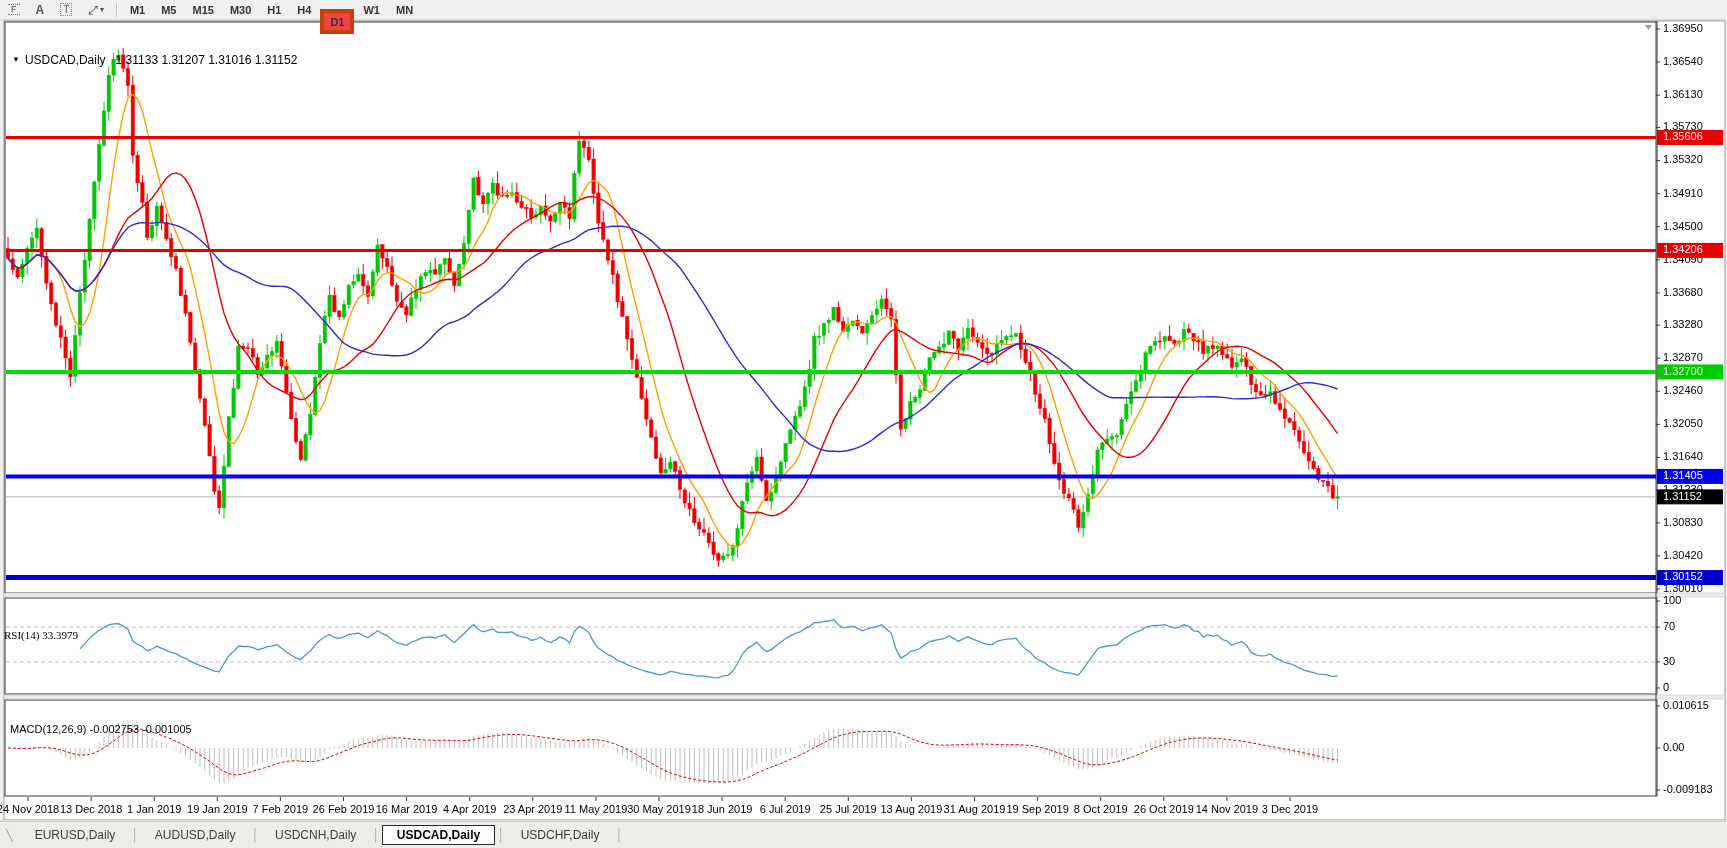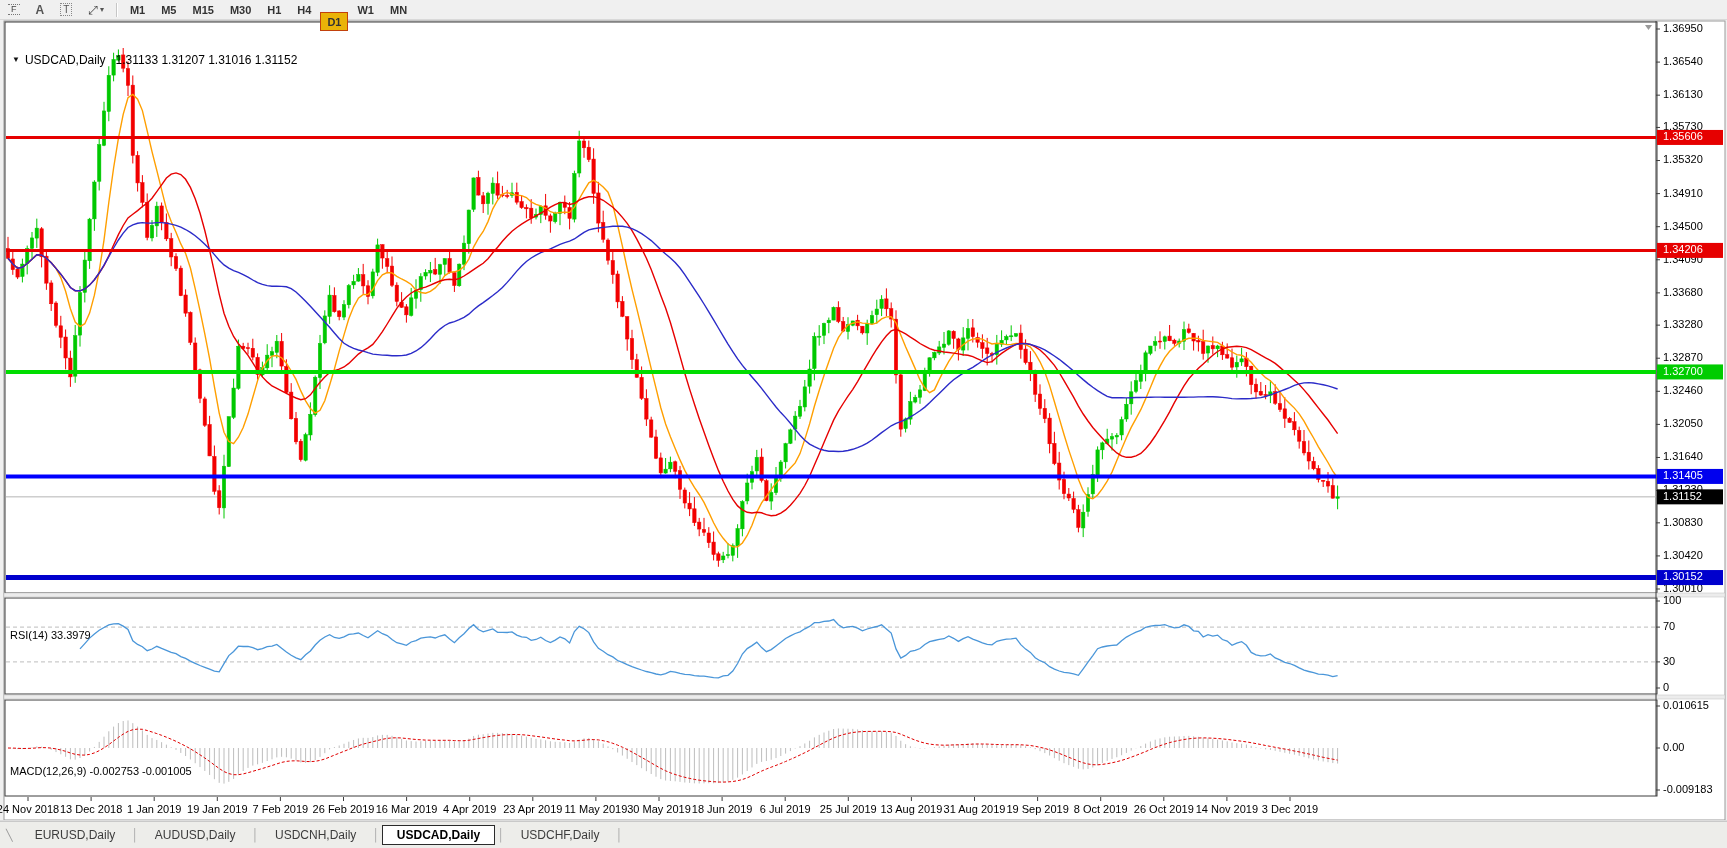--- a/index.html
+++ b/index.html
@@ -2,21 +2,21 @@
 <html><head>
 <meta charset="utf-8">
 <style>
   html,body{margin:0;padding:0;width:1727px;height:848px;overflow:hidden;
     background:#f0f0f0;font-family:"Liberation Sans",sans-serif;}
   #app{position:relative;width:1727px;height:848px;}
   
   .toolbar{position:absolute;top:0;left:0;width:100%;height:19px;background:#f0f0f0;
     border-bottom:1px solid #d9d9d9;display:flex;align-items:center;font-size:11px;color:#3a3a3a;z-index:10;}
   .tbtn{height:17px;display:flex;align-items:center;padding:0 6px;margin:0 1px;cursor:default;border:1px solid transparent;}
-  .tbtn.pressed{background:#eab308;border:1px solid #c2410c;margin-top:24px;}
+  .tbtn.pressed{background:#ef4444;border:4px solid #c2410c;margin-top:24px;}
   .tf{font-weight:700;color:#333;}
   .sep{width:1px;height:14px;background:#c6c6c6;margin:0 4px;border-right:1px solid #fff;}
   .fibbox{font-size:9px;color:#444;border-top:1px dotted #777;border-bottom:1px dotted #777;padding:0 3px;line-height:9px;}
   .abox{font-size:12px;color:#555;font-weight:bold;}
   .tbox{font-size:10px;color:#555;border:1px dotted #888;padding:0 2px;line-height:11px;}
   .arrbox{font-size:12px;color:#444;}
   .caret{font-size:8px;color:#555;margin-left:2px;}
   
   .ov{position:absolute;font-size:11px;color:#000;z-index:5;white-space:pre;margin-top:28px;}
   #chart-title{top:25px;left:12px;font-size:12px;}
@@ -1033,22 +1033,22 @@
         <line x1="1163.8" y1="797" x2="1163.8" y2="801" stroke="#3c3c3c"></line>
         <text x="1163.8" y="813" text-anchor="middle">26 Oct 2019</text>
         <line x1="1226.9" y1="797" x2="1226.9" y2="801" stroke="#3c3c3c"></line>
         <text x="1226.9" y="813" text-anchor="middle">14 Nov 2019</text>
         <line x1="1290" y1="797" x2="1290" y2="801" stroke="#3c3c3c"></line>
         <text x="1290" y="813" text-anchor="middle">3 Dec 2019</text>
       </g>
     </svg>
 
   <div class="ov" id="chart-title"><span class="car">▼</span><span class="sym">USDCAD,Daily</span><span>1.31133 1.31207 1.31016 1.31152</span></div>
-  <div class="ov" id="rsi-label" style="top:601px;left:10px;">RSI(14) 33.3979</div>
-  <div class="ov" id="macd-label" style="top:737px;left:10px;">MACD(12,26,9) -0.002753 -0.001005</div>
+  <div class="ov" id="rsi-label" style="top:601px;left:4px;font-family:Liberation Serif, serif;">RSI(14) 33.3979</div>
+  <div class="ov" id="macd-label" style="top:695px;left:10px;">MACD(12,26,9) -0.002753 -0.001005</div>
 
   <div class="bottom-strip"></div>
 
   <div class="tabbar">
     <span class="tab-corner">╲</span>
     <div id="tabs" style="display:flex;align-items:center;">
         <div class="tab">EURUSD,Daily</div>
         <span class="tabsep">│</span>
         <div class="tab">AUDUSD,Daily</div>
         <span class="tabsep">│</span>

